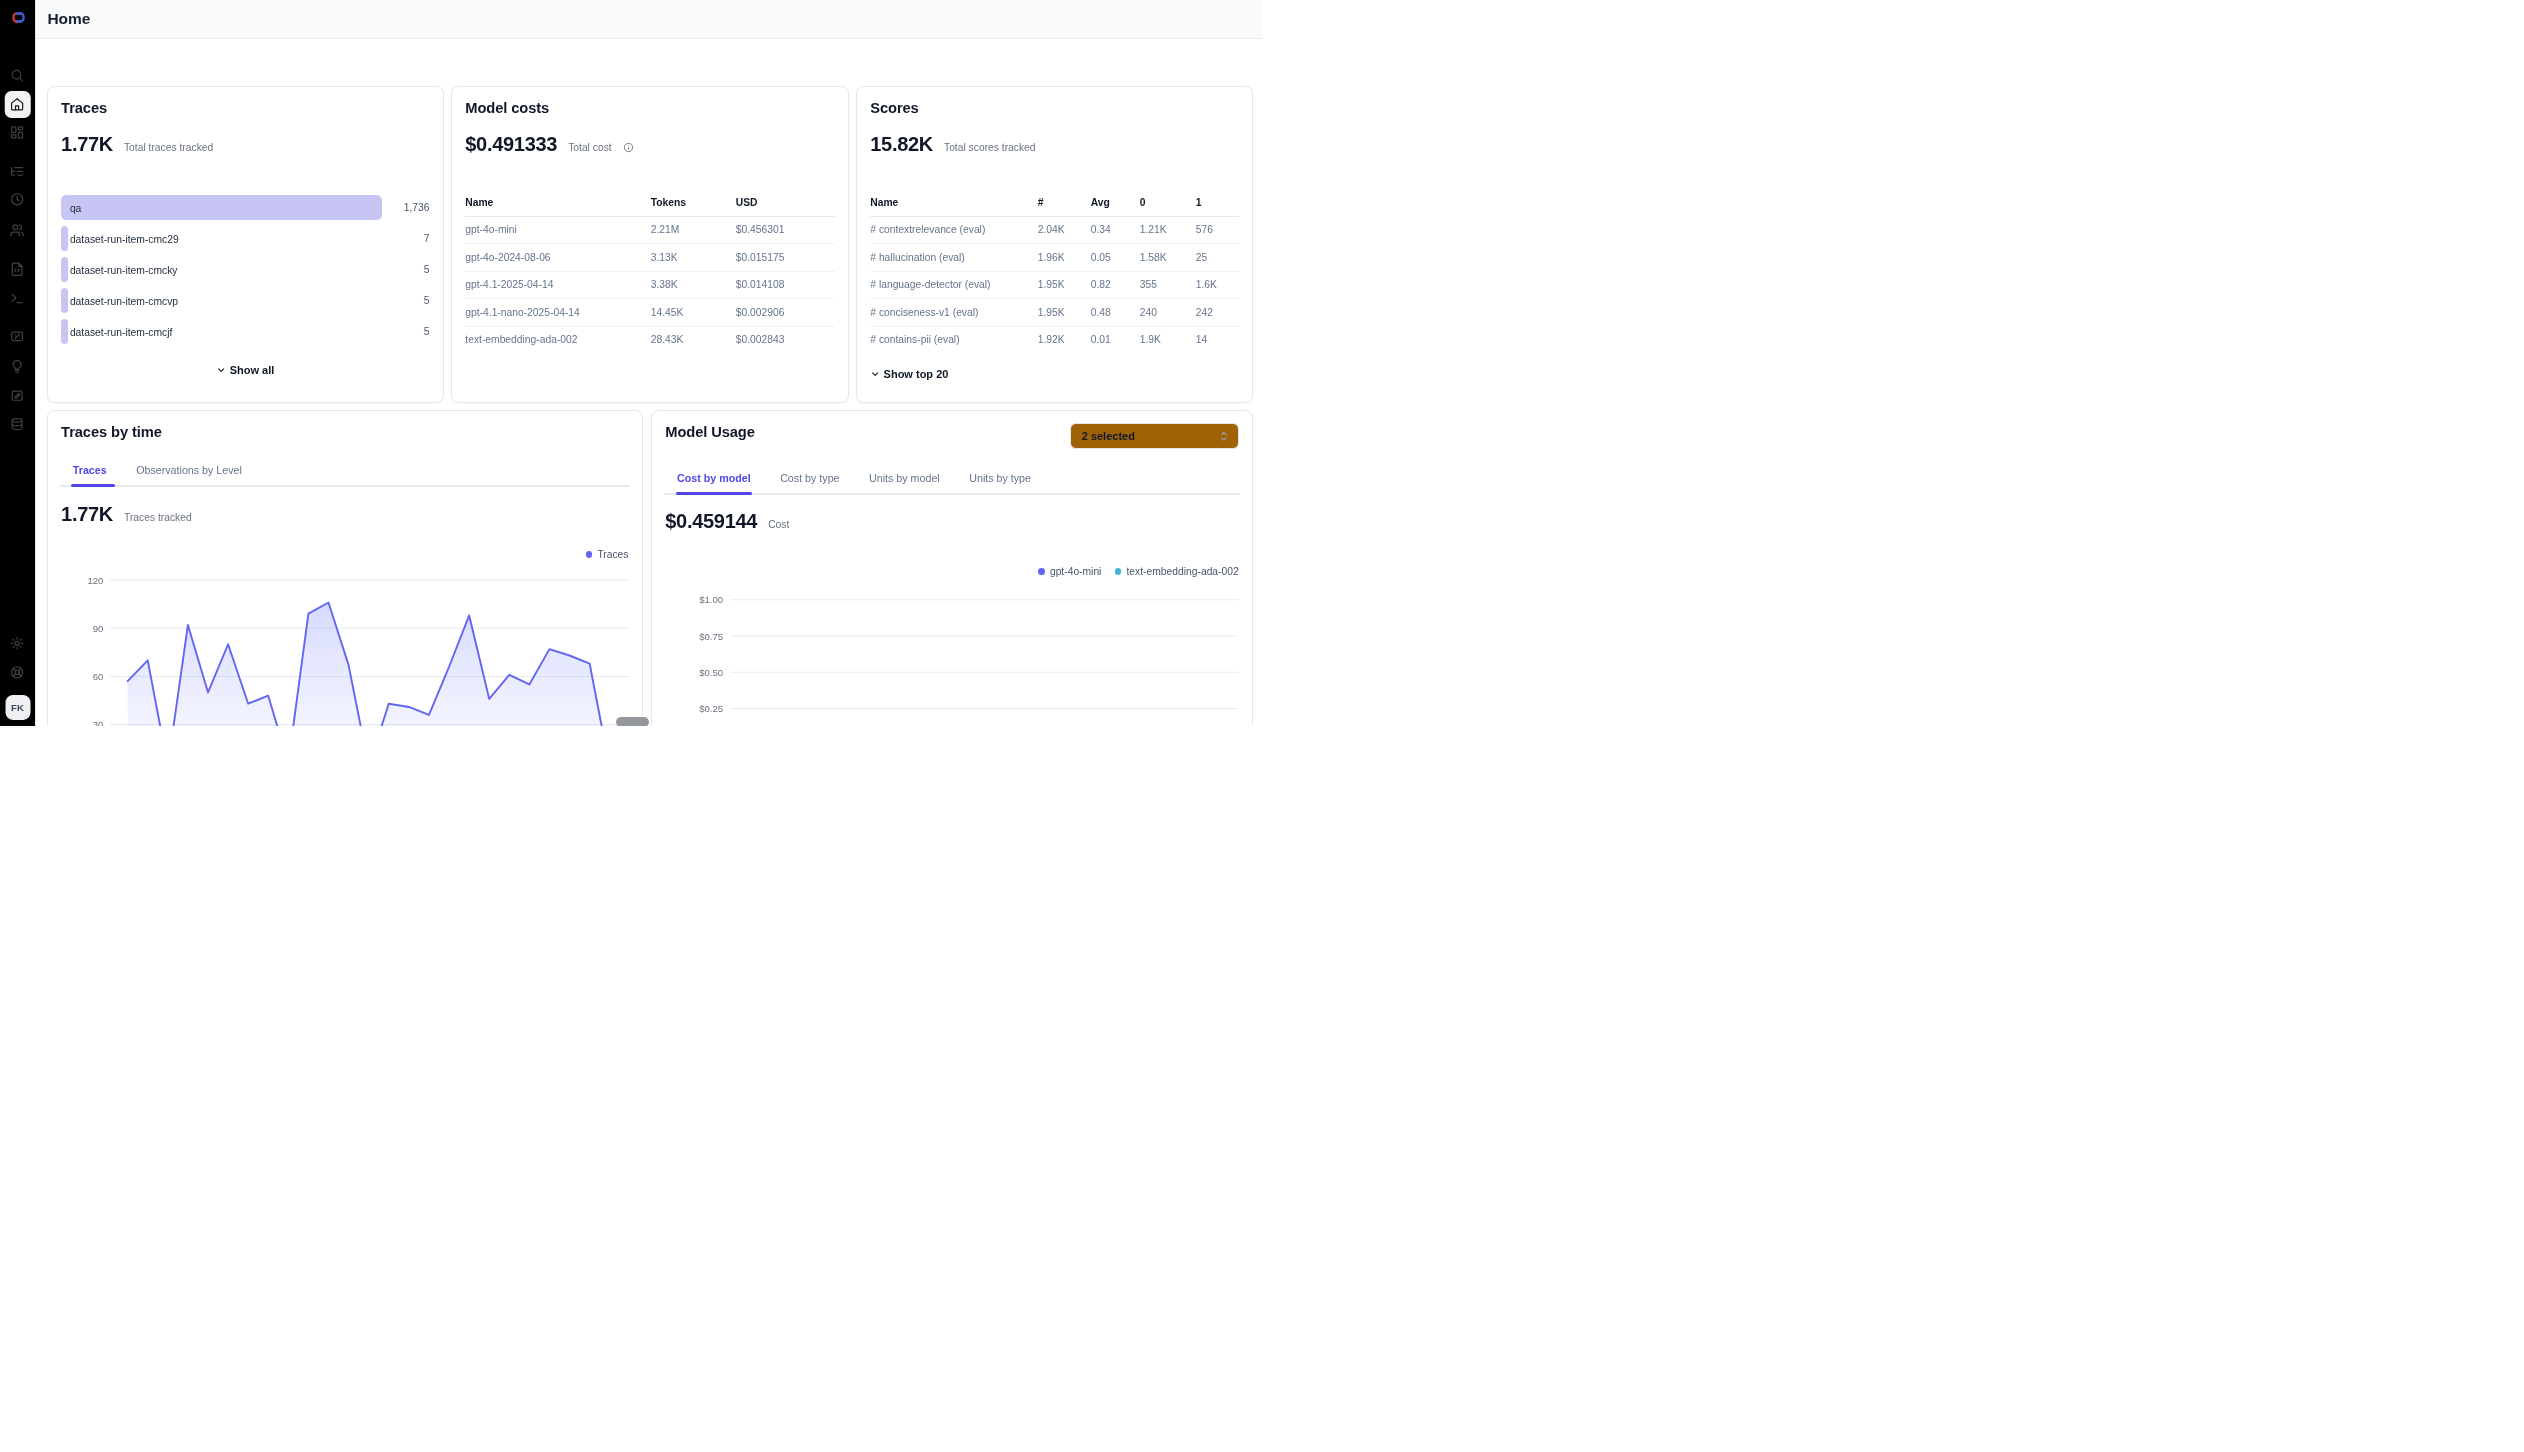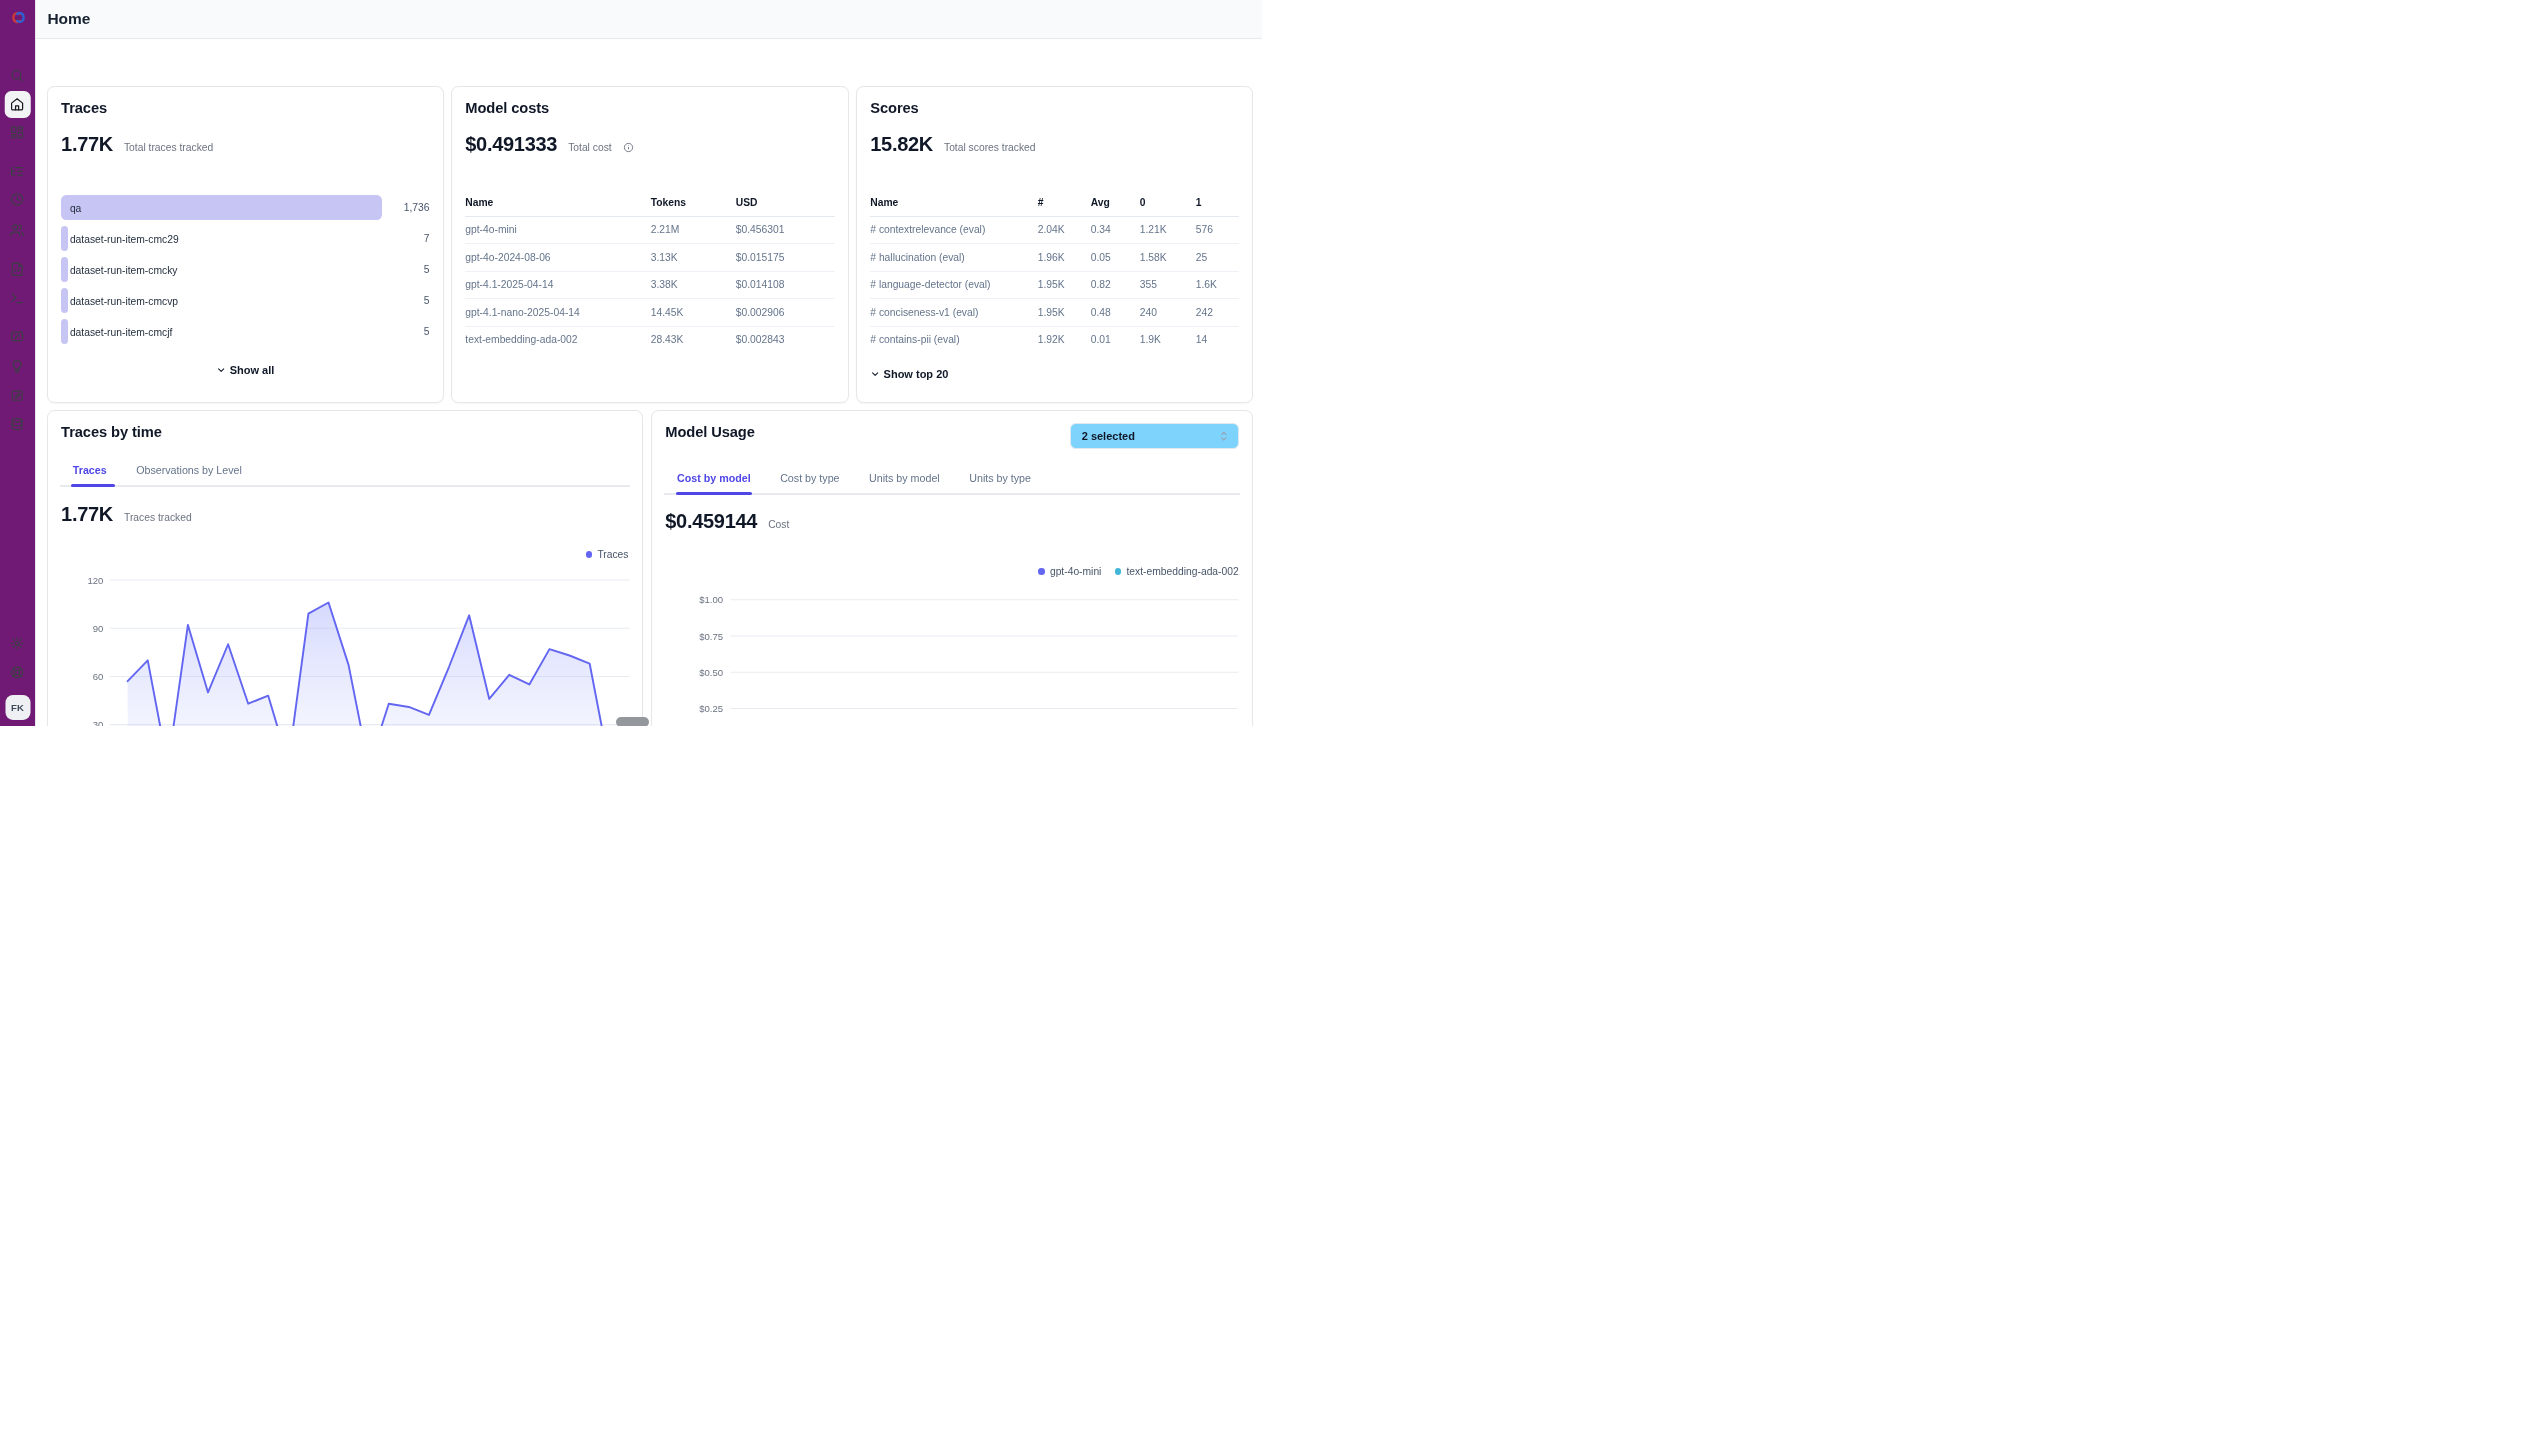--- a/index.html
+++ b/index.html
@@ -1,20 +1,20 @@
 <!DOCTYPE html>
 <html style="font-size:11.8px"><head>
 <meta charset="utf-8">
 <style>
   html,body{margin:0;padding:0;background:#fff;}
   body{width:1262px;height:726px;overflow:hidden;font-family:"Liberation Sans",sans-serif;color:#0f172a;}
   .app{position:relative;width:1262px;height:726px;background:#fff;}
 
   
-  .sidebar{position:absolute;left:0;top:0;width:35px;height:726px;border-right:0.7px solid #e5e7eb;background:#701a75;z-index:6;}
+  .sidebar{position:absolute;left:0;top:0;width:35px;height:726px;border-right:0.7px solid #e5e7eb;background:#000000;z-index:6;}
   .logo{position:absolute;left:9.6px;top:8.8px;width:17px;height:17px;}
   .side-icon{position:absolute;left:50%;transform:translateX(-50%);width:26.5px;height:26.5px;border-radius:6.6px;
     display:flex;align-items:center;justify-content:center;color:#3f3f46;cursor:pointer;}
   .side-icon svg{width:14.7px;height:14.7px;}
   .side-icon.active{background:#f1f3f5;color:#18181b;}
   .avatar{position:absolute;left:50%;transform:translateX(-50%);top:695px;width:25px;height:25px;border-radius:7.4px;
     background:#eef0f3;display:flex;align-items:center;justify-content:center;font-size:9.6px;font-weight:700;color:#3f4a5a;}
 
   
   .main{position:absolute;left:35px;top:0;width:1227px;height:726px;}
@@ -72,21 +72,21 @@
   .tabmark{position:absolute;left:0;top:-0.7px;height:2.6px;background:#4f46e5;border-radius:1.5px;}
 
   .legend{position:absolute;right:13.3px;display:flex;gap:13.3px;align-items:center;}
   .legend .li{display:flex;align-items:center;gap:5.2px;font-size:10.3px;color:#475569;}
   .legend .dot{width:6.6px;height:6.6px;border-radius:50%;flex:none;}
 
   .chart-svg{position:absolute;overflow:hidden;}
 
   
   .select{position:absolute;top:11.8px;right:13.3px;width:169px;height:26.5px;border:0.7px solid #e3e8ef;border-radius:5.9px;
-    background:#7dd3fc;display:flex;align-items:center;padding:0 8.8px 0 11px;font-size:11px;font-weight:600;color:#101828;
+    background:#a16207;display:flex;align-items:center;padding:0 8.8px 0 11px;font-size:11px;font-weight:600;color:#101828;
     cursor:pointer;box-sizing:border-box;}
   .select .grow{flex:1;}
   .select svg{width:9.6px;height:12.5px;color:#98a2b3;}
 
   .scroll-thumb{position:absolute;left:616px;top:717px;width:33px;height:9.6px;border-radius:5.2px;background:#94979b;z-index:9;cursor:grab;}
   text{font-family:"Liberation Sans",sans-serif;}
 </style>
 </head>
 <body>
 

